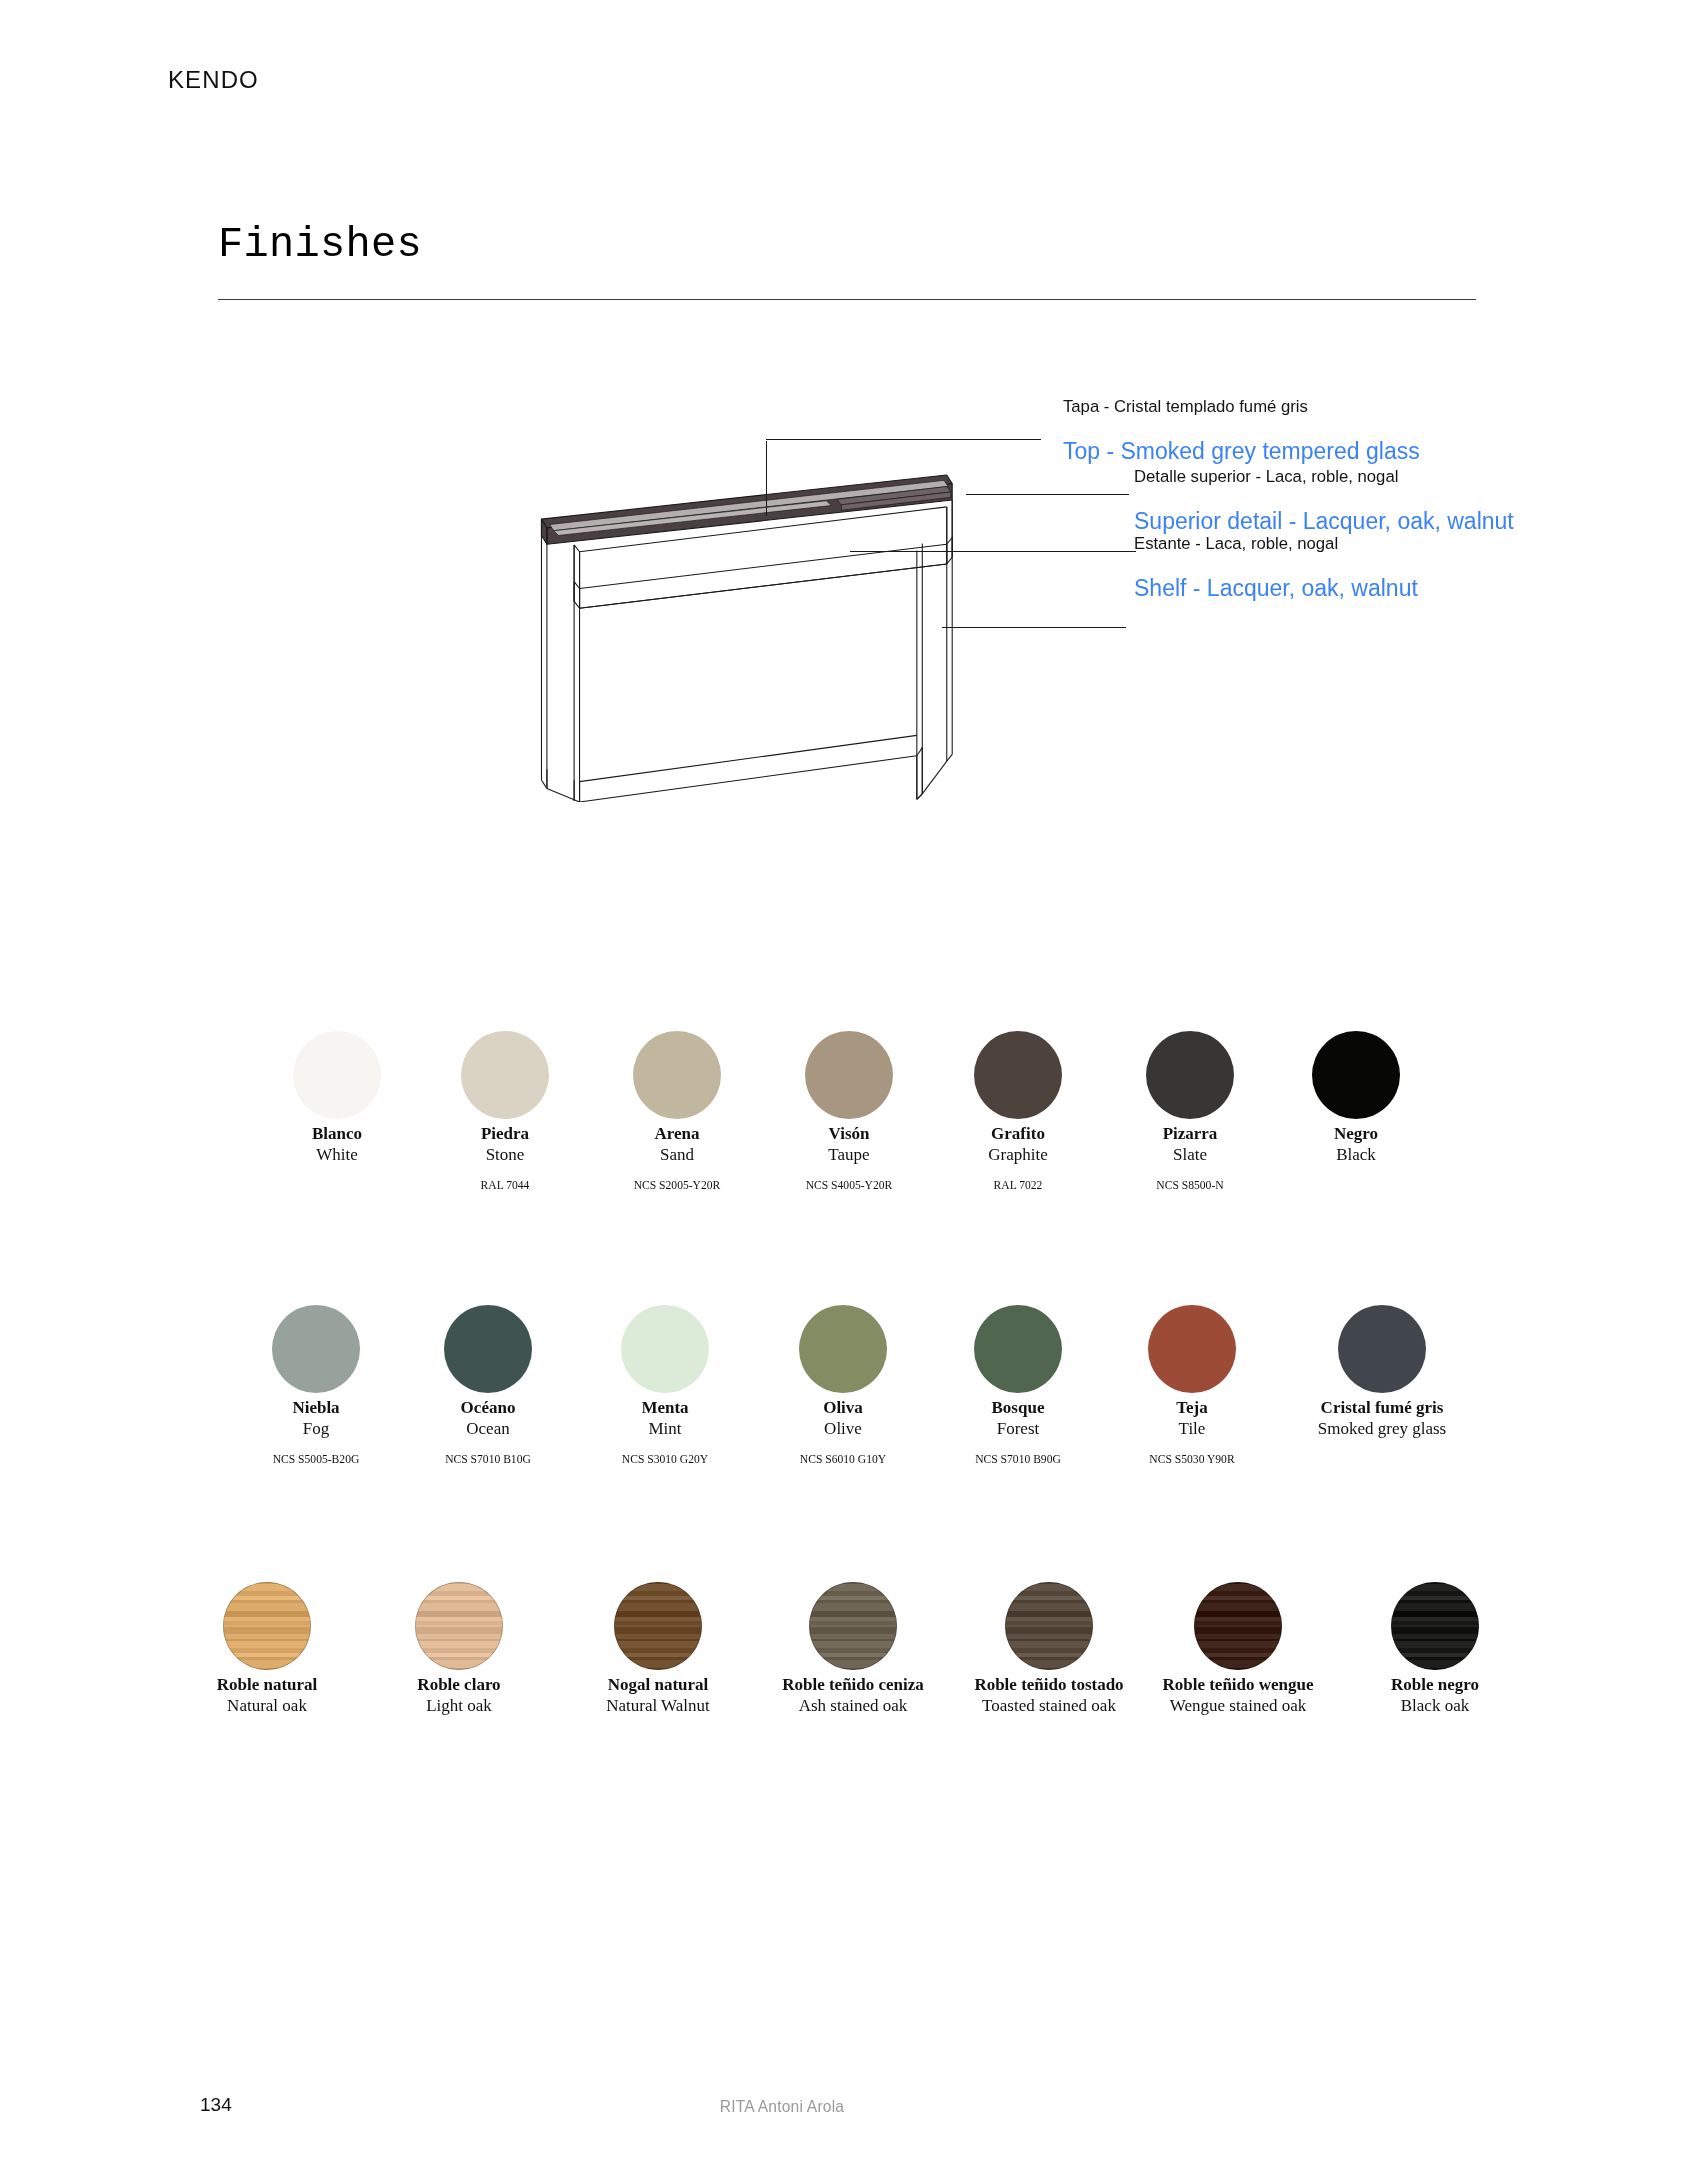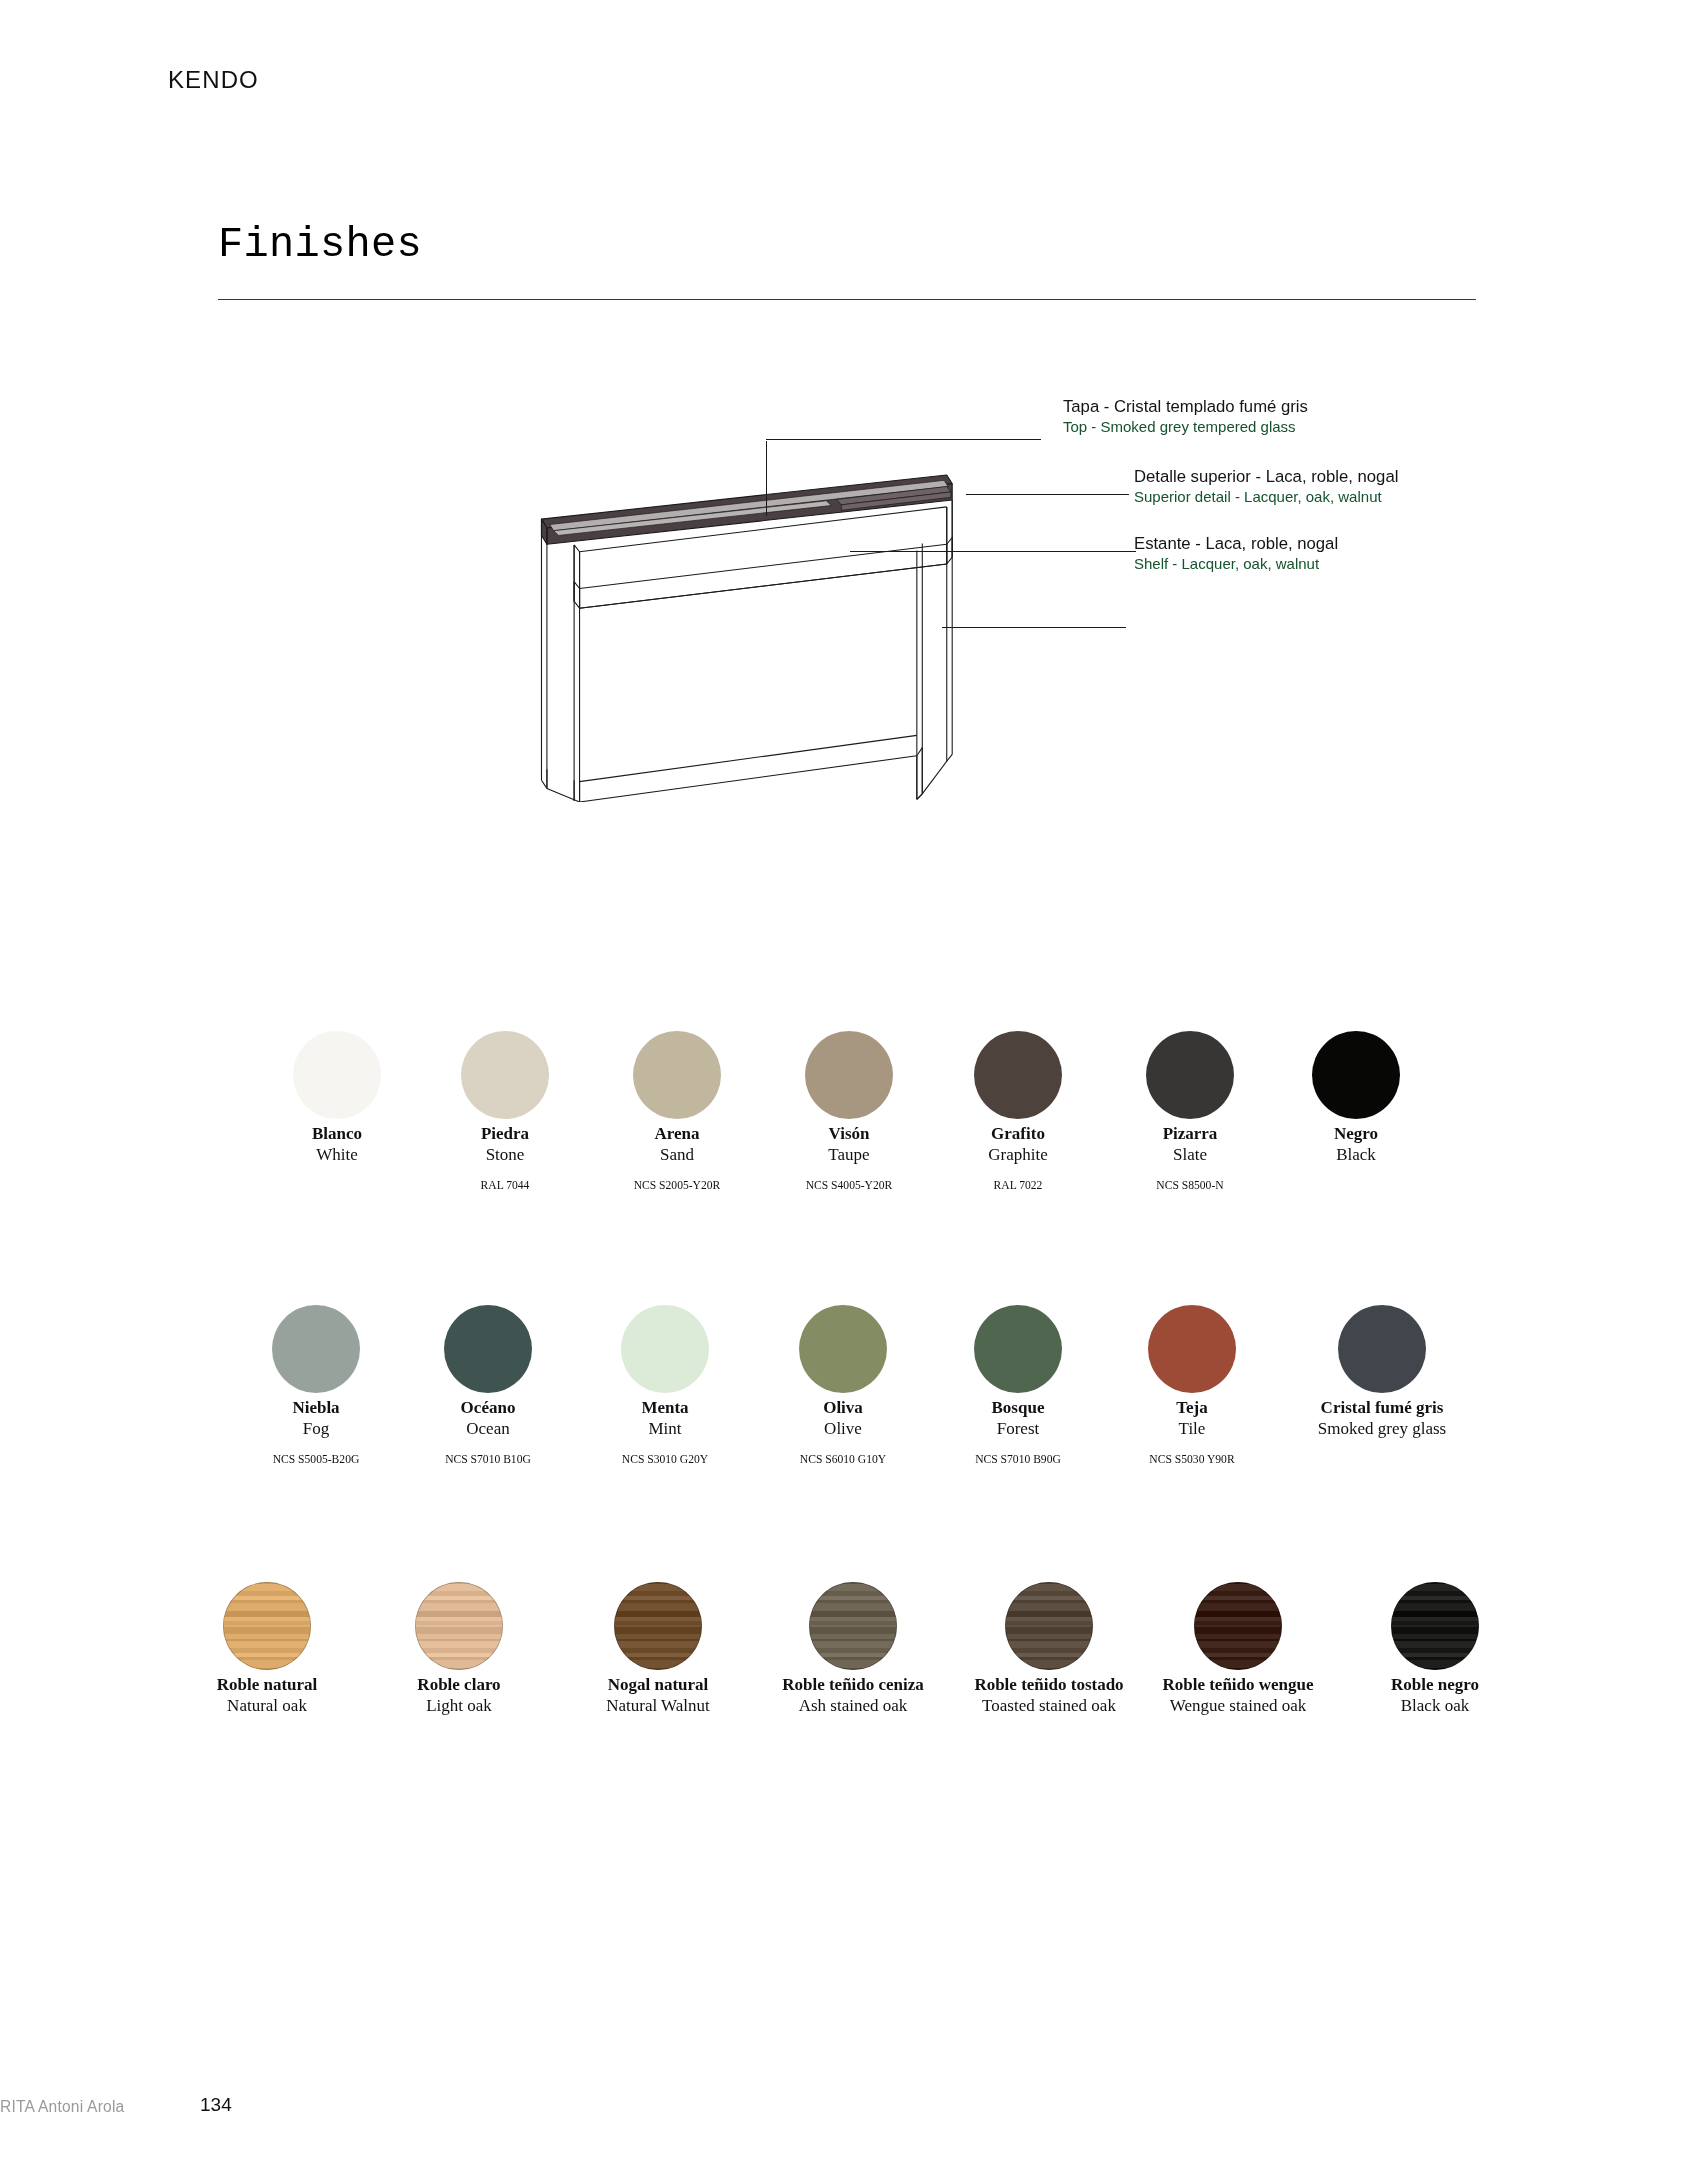--- a/index.html
+++ b/index.html
@@ -13,36 +13,36 @@
   .title{position:absolute;left:218px;top:221px;font-family:Liberation Mono, monospace;font-size:42px;color:#000000;letter-spacing:0.3px;}
   .title-rule{position:absolute;left:218px;top:299px;width:1258px;height:0.7px;background:#3a3a3a;}
 
   
   .drawing{position:absolute;left:517px;top:462px;width:476px;height:340px;}
   .drawing svg{display:block;width:476px;height:340px;}
 
   
   .callout{position:absolute;font-family:"Liberation Sans",sans-serif;}
   .callout .es{font-size:16.7px;color:#141414;line-height:1.28;white-space:pre-line;}
-  .callout .en{font-size:15px;color:#14532d;line-height:1.28;white-space:pre-line;}
+  .callout .en{font-size:23px;color:#3b82f6;line-height:1.28;white-space:pre-line;margin-top:20px;}
 
   .lead{position:absolute;background:#1a1a1a;}
 
   
   .swrow{position:absolute;left:0;width:1698px;}
   .sw{position:absolute;text-align:center;}
   .disc{width:88px;height:88px;border-radius:50%;margin:0 auto;}
   .disc.wood{background-size:100% 100%;}
   .sw .name{font-family:"Liberation Serif",serif;font-weight:700;font-size:17px;color:#111;margin-top:5px;line-height:1.22;white-space:nowrap;}
   .sw .en{font-family:"Liberation Serif",serif;font-weight:400;font-size:17px;color:#111;line-height:1.22;white-space:nowrap;}
   .sw .code{font-family:"Liberation Serif",serif;font-size:11.6px;color:#111;margin-top:13.6px;white-space:nowrap;}
 
   
   .pagenum{position:absolute;left:168px;top:2094px;font-size:19px;color:#111;font-family:"Liberation Sans",sans-serif;margin-left:32px;}
-  .colophon{position:absolute;left:0;top:2098px;width:1564px;text-align:left;font-size:15.6px;color:#9a9a9a;font-family:"Liberation Sans",sans-serif;letter-spacing:0.2px;}
+  .colophon{position:absolute;left:0;top:2098px;width:1564px;text-align:center;font-size:15.6px;color:#9a9a9a;font-family:"Liberation Sans",sans-serif;letter-spacing:0.2px;}
 </style>
 </head>
 <body>
 
 <div class="page">
 
   <div class="brand">KENDO</div>
 
   <div class="title">Finishes</div>
   <div class="title-rule"></div>

